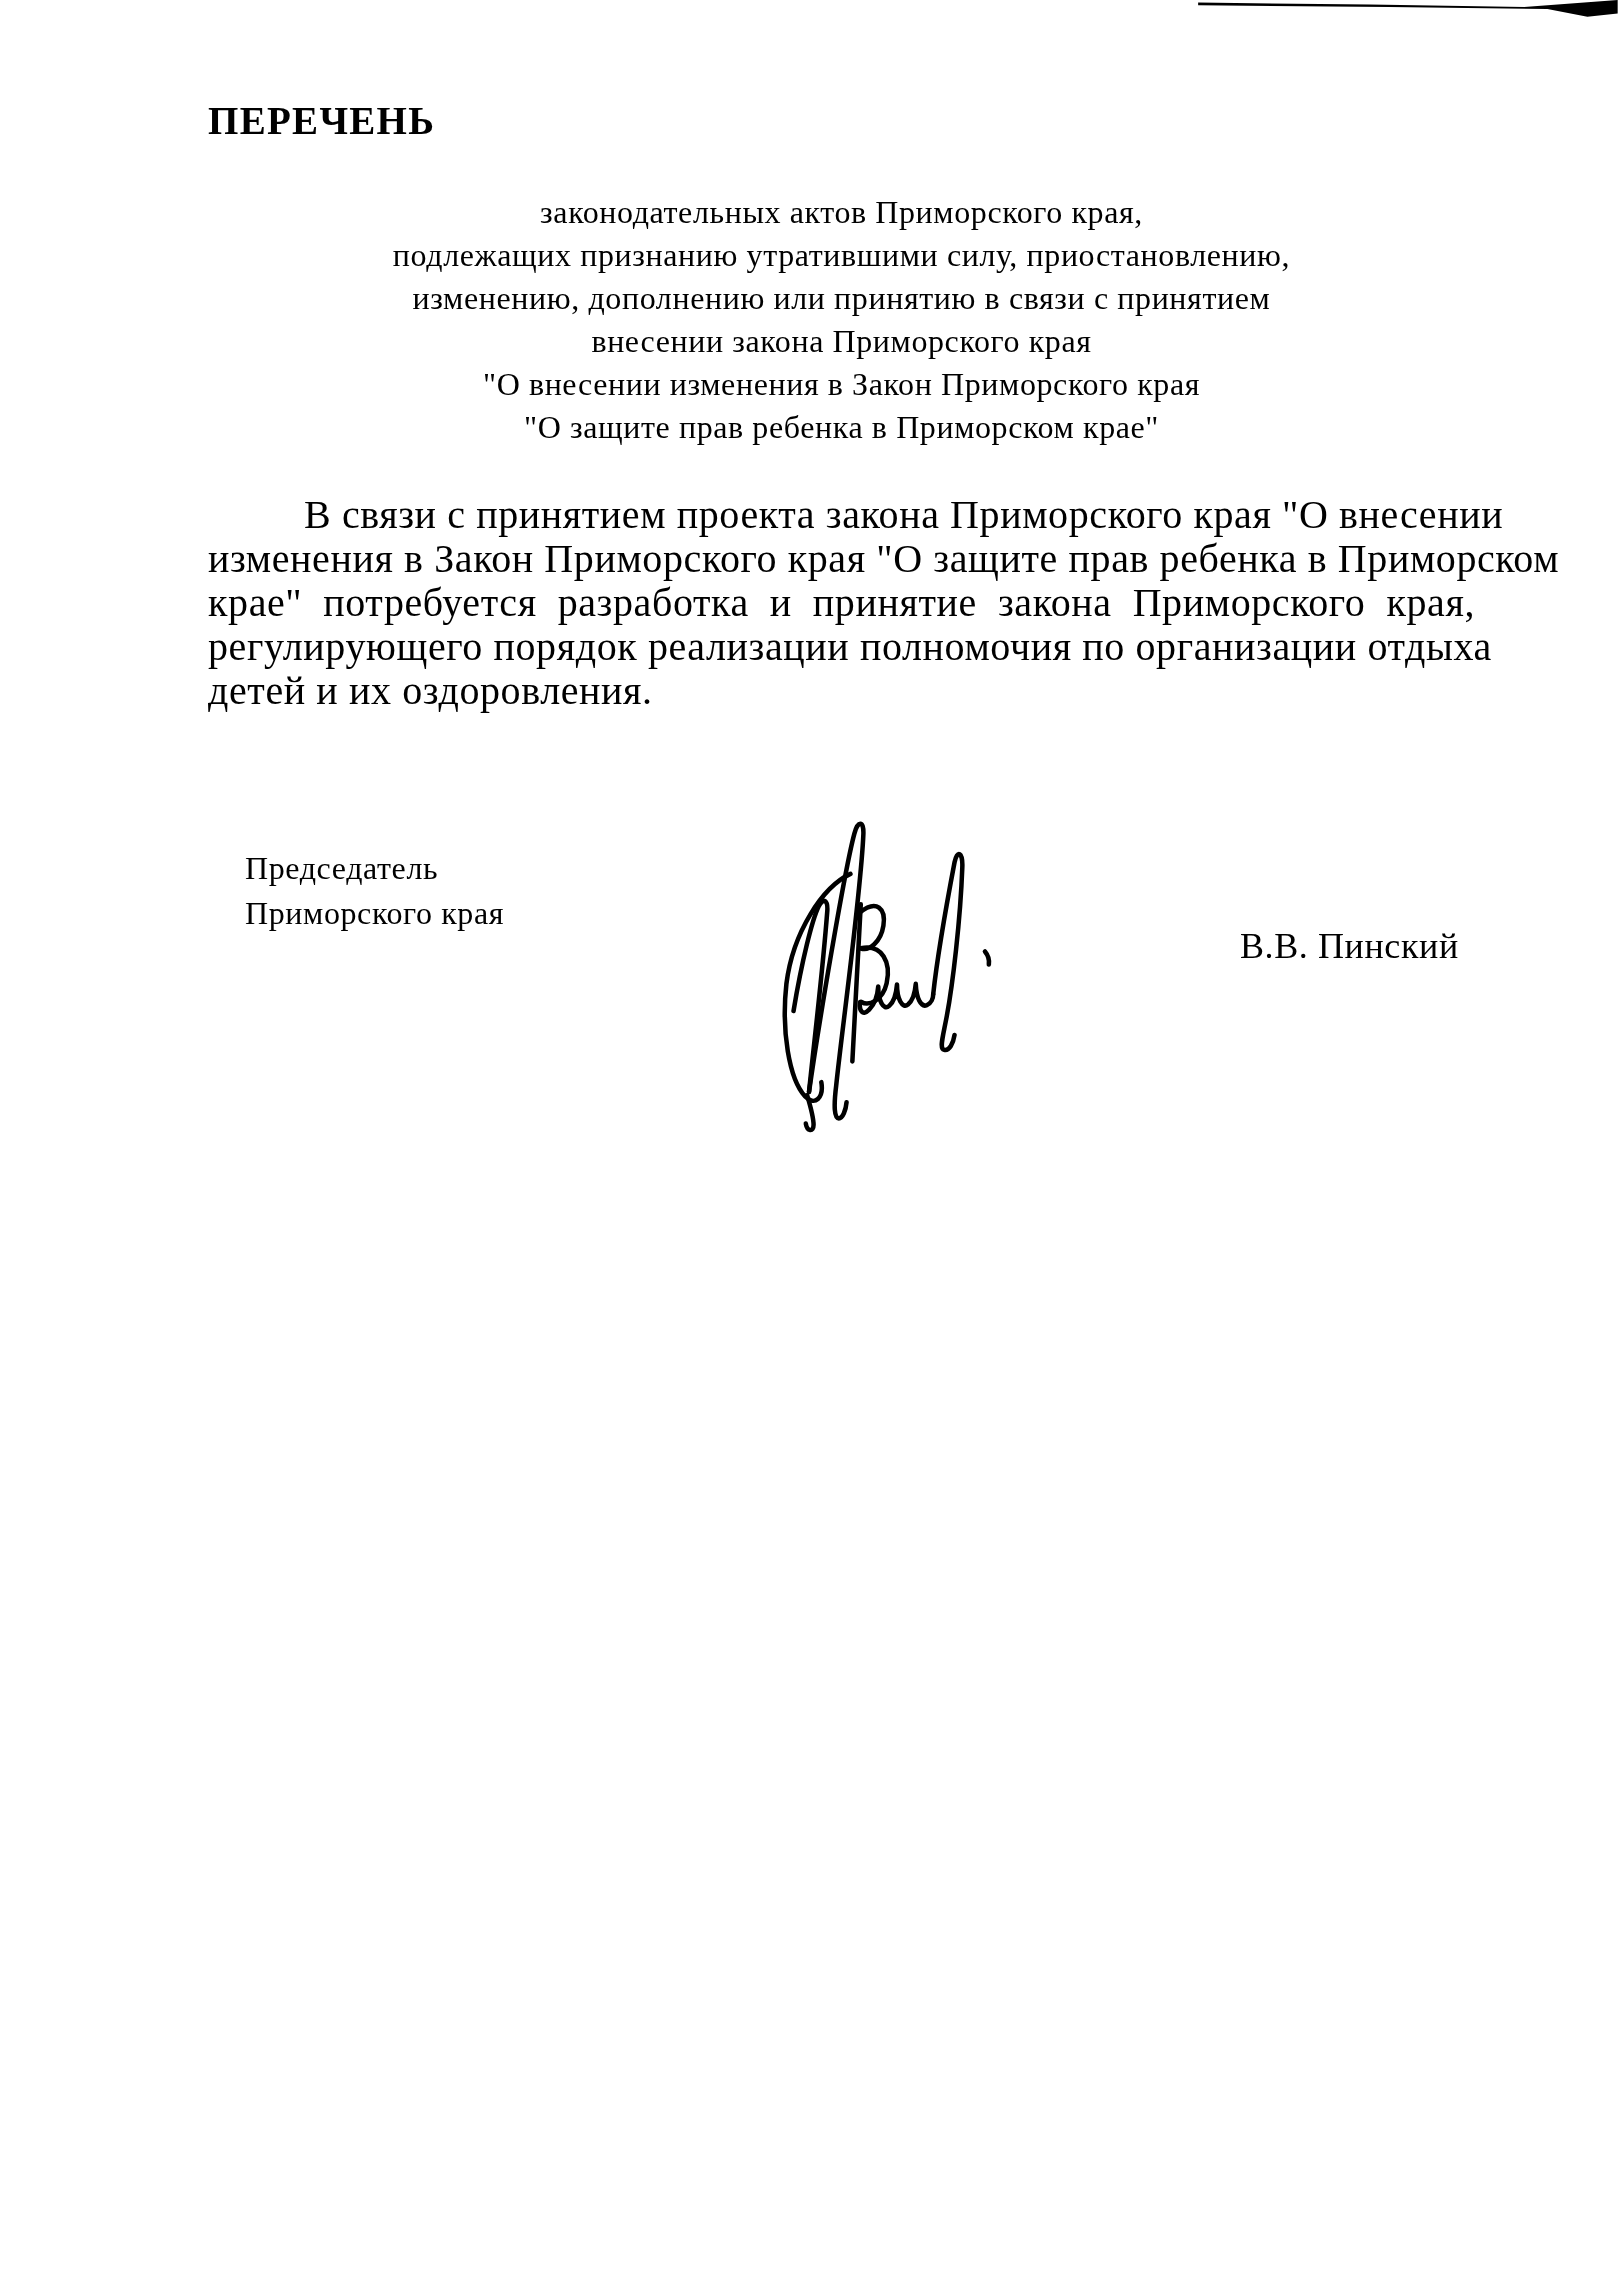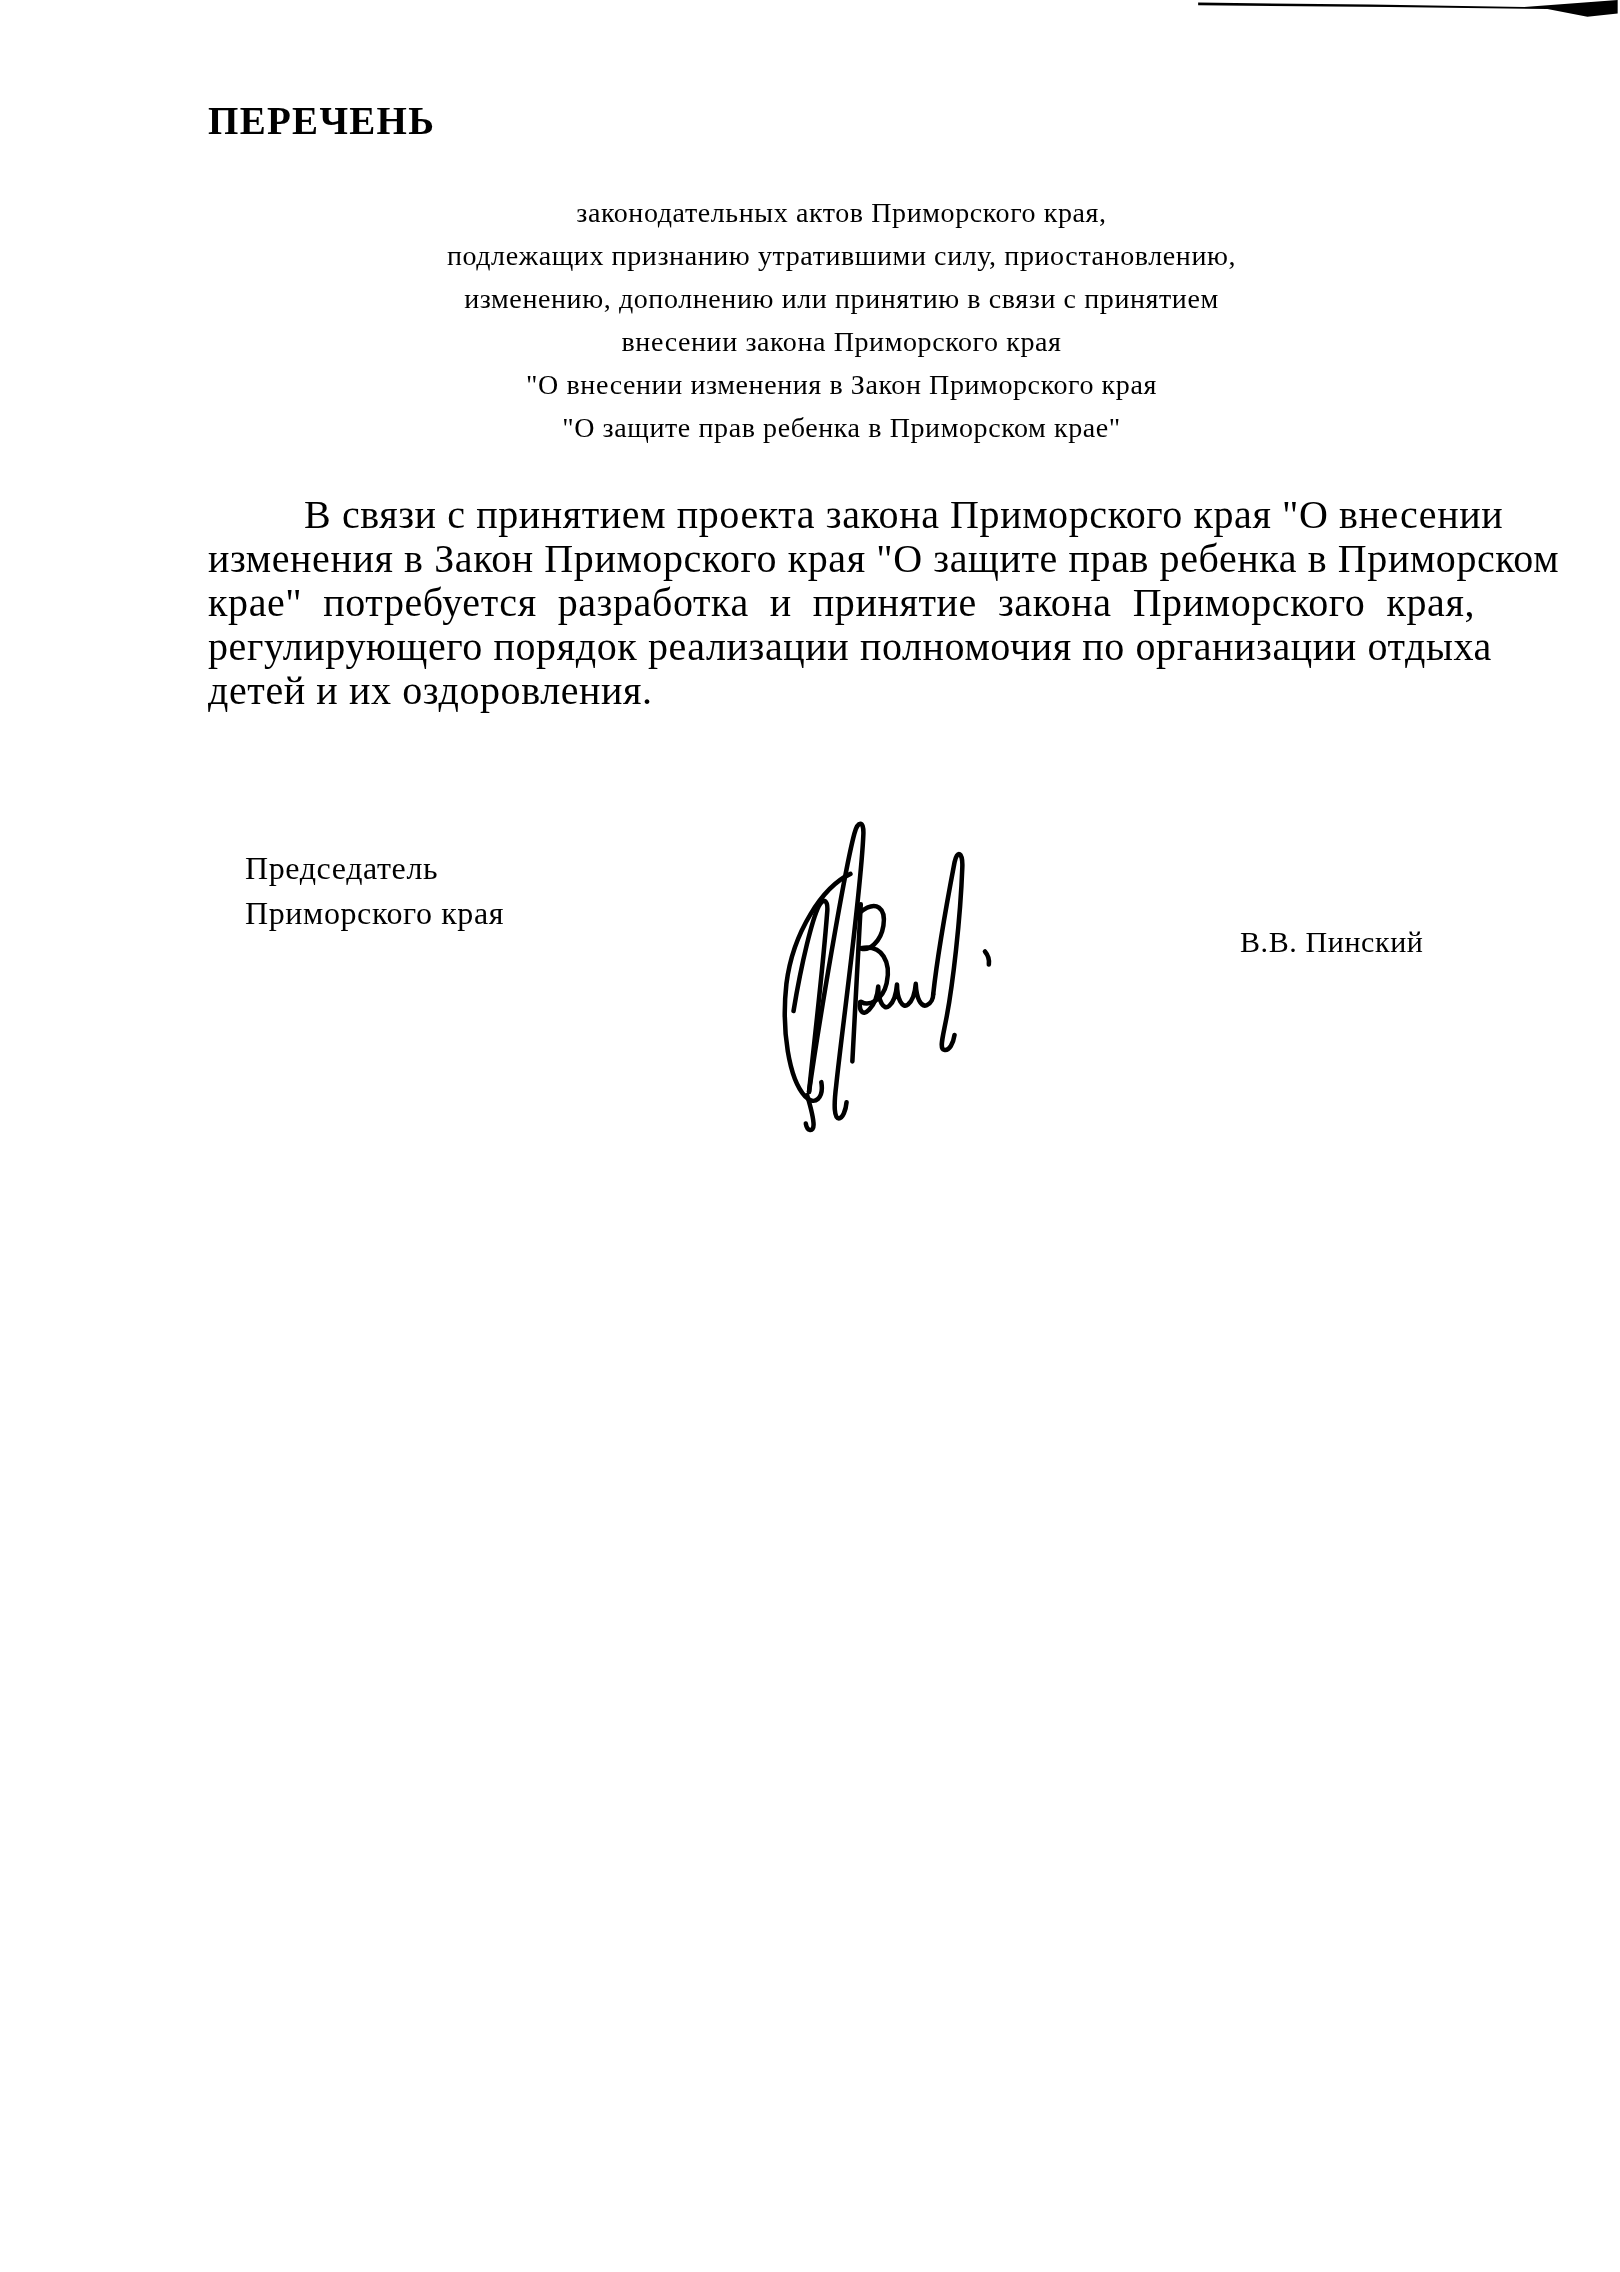--- a/index.html
+++ b/index.html
@@ -31,21 +31,21 @@
     font-weight: bold;
     letter-spacing: 1.3px;
     line-height: 40px;
     white-space: nowrap;
   }
 
   .subtitle {
     position: absolute;
     left: 208px; top: 191px;
     width: 1267px;
-    font-size: 28px;
+    font-size: 32px;
     line-height: 43px;
     letter-spacing: 0.6px;
     text-align: center;
   }
   .subtitle .s-line { white-space: nowrap; }
 
   .para {
     position: absolute;
     left: 208px; top: 493px;
     width: 1267px;
@@ -66,21 +66,21 @@
     left: 213px; top: 846px;
     font-size: 32px;
     line-height: 45px;
     letter-spacing: 0.6px;
   }
   .sig-label .l-line { white-space: nowrap; margin-left: 32px; }
 
   .signer {
     position: absolute;
     left: 1240px; top: 925px;
-    font-size: 30px;
+    font-size: 36px;
     letter-spacing: 0.6px;
     white-space: nowrap;
   }
 
   .signature {
     position: absolute;
     left: 776px; top: 817px;
     width: 220px; height: 346px;
     display: block;
   }

